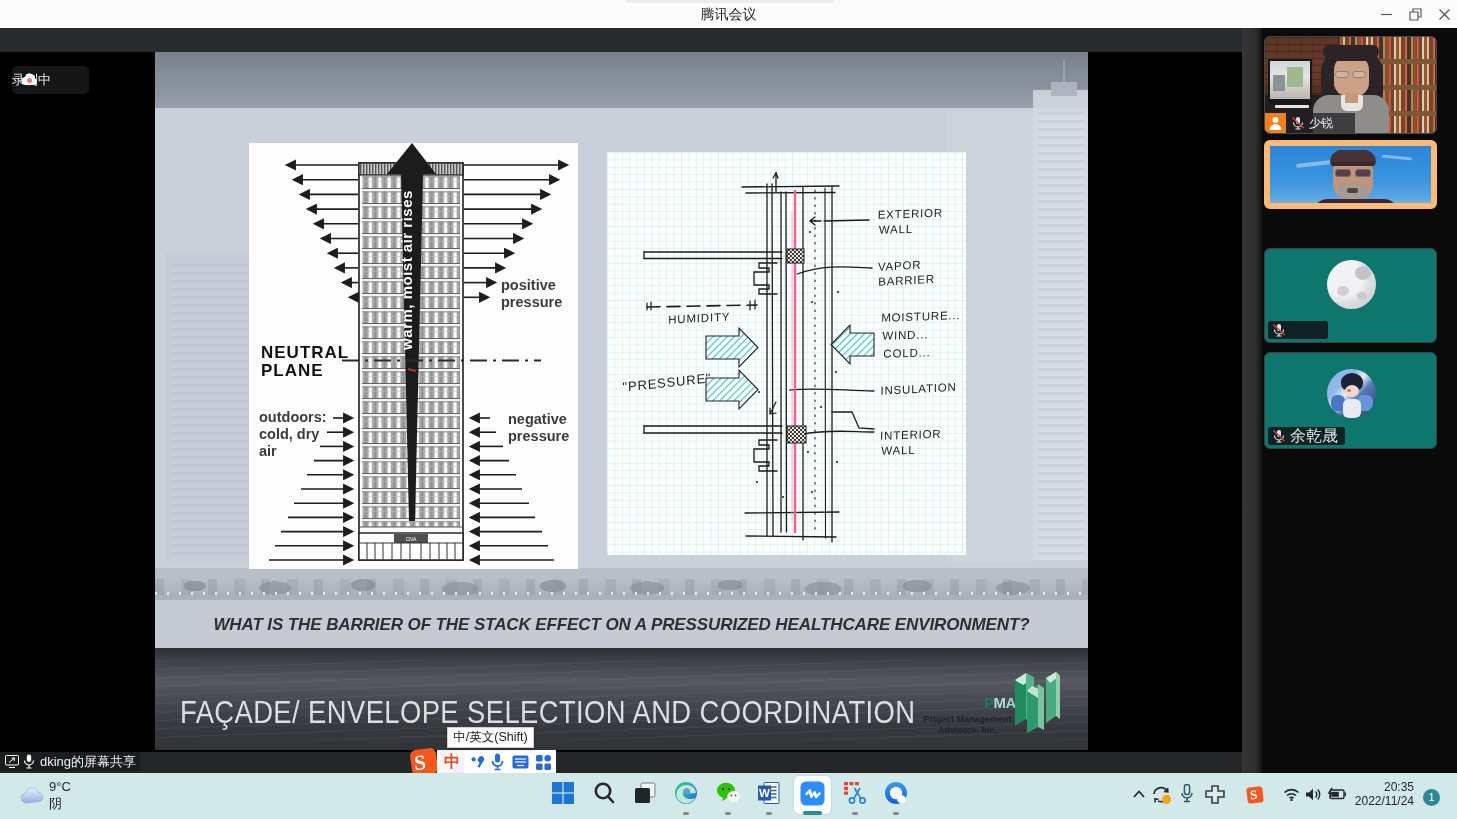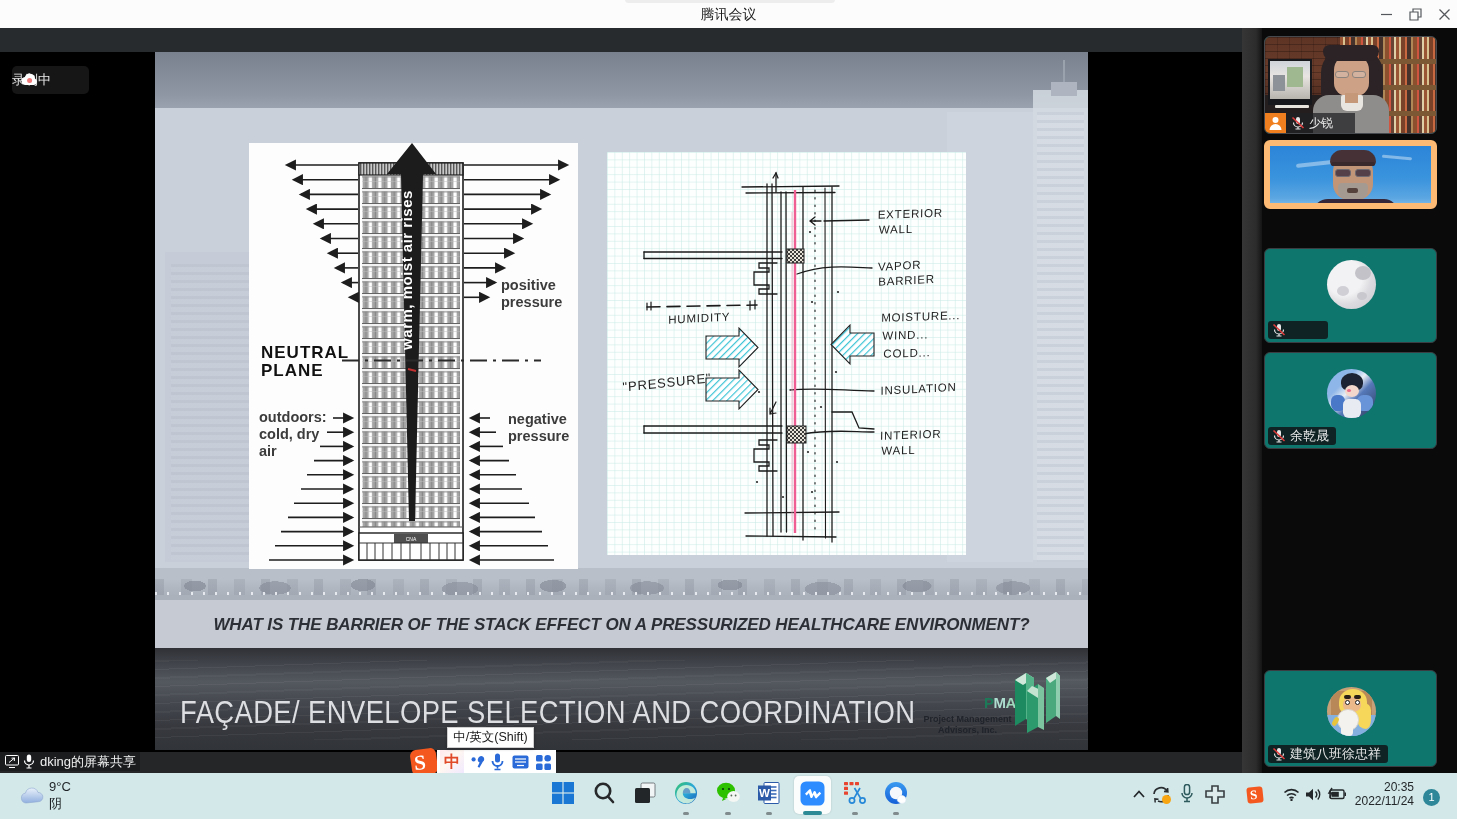--- a/index.html
+++ b/index.html
@@ -26,21 +26,21 @@
 #recbadge { left:12px; top:66px; width:77px; height:28px; background:#161616; border-radius:5px; color:#e8e8e8; font-size:13px; line-height:28px; }
 
 
 #bottombar { left:0; top:752px; width:1242px; height:21px; background:#242628; }
 #sharelabel { left:0; top:752px; width:140px; height:19px; background:#1a1c1e; color:#f0f0f0; font-size:13px; line-height:19px; }
 
 
 #sidebar { left:1242px; top:28px; width:215px; height:745px; background:#0a0a0a; }
 #gutter { left:1242px; top:28px; width:20px; height:745px; background:linear-gradient(90deg,#363636,#2c2c2c 70%,#151515); }
 .tile { position:absolute; left:1264px; width:173px; border-radius:6px; background:#0f766e; border:1px solid #3a3d41; overflow:hidden; }
-.npill { position:absolute; left:3px; bottom:3px; height:18px; background:rgba(16,17,19,0.82); color:#e8e8e8; font-size:13px; line-height:18px; border-radius:3px; padding:0 7px 0 22px; white-space:nowrap; }
+.npill { position:absolute; left:3px; bottom:3px; height:18px; background:rgba(16,17,19,0.82); color:#e8e8e8; font-size:16px; line-height:18px; border-radius:3px; padding:0 7px 0 22px; white-space:nowrap; }
 .avatar { position:absolute; left:62px; width:49px; height:49px; border-radius:50%; overflow:hidden; }
 
 
 #toast { left:1215px; top:306px; width:231px; height:33px; background:rgba(56,60,64,0.96); border-radius:6px; color:#ececec; font-size:13px; }
 
 
 #taskbar { left:0; top:773px; width:1457px; height:46px; background:#d3e8e9; }
 .ticon { position:absolute; top:781px; width:24px; height:24px; }
 .tdot { position:absolute; top:812px; width:6px; height:3px; border-radius:2px; background:#7f8b8c; }
 #traytext { top:780px; left:1330px; width:84px; text-align:right; font-size:12px; color:#23272a; line-height:14px; }
@@ -476,42 +476,20 @@
           <path d="M7 11 v2 M4.5 13 h5" stroke="#e8e8e8" stroke-width="1.1"></path>
           <line x1="1.5" y1="1.5" x2="12.5" y2="12" stroke="#e03c3c" stroke-width="1.6"></line>
         </svg>余乾晟</div>
   </div>
 
   
 
   
 
   
-  <div class="tile" style="top:670px;height:97px">
-    <div class="avatar" style="top:16px;background:linear-gradient(180deg,#c8a078 0 55%,#7aa6d8 100%)">
-      <div class="abs" style="left:4px;top:4px;width:41px;height:26px;background:#b88858;border-radius:8px 8px 0 0"></div>
-      <div class="abs" style="left:0px;top:28px;width:49px;height:21px;background:#84b0e0"></div>
-      <div class="abs" style="left:12px;top:2px;width:28px;height:26px;background:#f6d75a;border-radius:55% 55% 40% 40%"></div>
-      <div class="abs" style="left:30px;top:16px;width:14px;height:26px;background:#f6d75a;border-radius:2px 8px 40% 10px"></div>
-      <div class="abs" style="left:16px;top:10px;width:18px;height:15px;background:#ecb98a;border-radius:45%"></div>
-      <div class="abs" style="left:17px;top:8px;width:7px;height:4px;background:#2a2018;border-radius:2px"></div>
-      <div class="abs" style="left:27px;top:8px;width:7px;height:4px;background:#2a2018;border-radius:2px"></div>
-      <div class="abs" style="left:18px;top:13px;width:5px;height:5px;background:#fff;border:1px solid #222;border-radius:50%"></div>
-      <div class="abs" style="left:28px;top:13px;width:5px;height:5px;background:#fff;border:1px solid #222;border-radius:50%"></div>
-      <div class="abs" style="left:10px;top:22px;width:22px;height:22px;background:#f4f2ee;border:1px solid #d8d4cc;border-radius:48%"></div>
-      <div class="abs" style="left:14px;top:36px;width:12px;height:13px;background:#f4f2ee;border-radius:30%"></div>
-      <div class="abs" style="left:6px;top:30px;width:5px;height:9px;background:#e8c43c;border-radius:40%;transform:rotate(30deg)"></div>
-    </div>
-    <div class="npill"><svg style="position:absolute;left:4px;top:2px" width="14" height="14" viewBox="0 0 14 14">
-          <rect x="5" y="1" width="4" height="7" rx="2" fill="#e8e8e8"></rect>
-          <path d="M2.5 6.5 a4.5 4.5 0 0 0 9 0" stroke="#e8e8e8" stroke-width="1.2" fill="none"></path>
-          <path d="M7 11 v2 M4.5 13 h5" stroke="#e8e8e8" stroke-width="1.1"></path>
-          <line x1="1.5" y1="1.5" x2="12.5" y2="12" stroke="#e03c3c" stroke-width="1.6"></line>
-        </svg>建筑八班徐忠祥</div>
-  </div>
 
   
 
   
   <div class="abs" style="left:411px;top:749px;width:26px;height:26px;background:#f4581f;border-radius:6px;transform:rotate(-8deg)">
     <div style="position:absolute;left:3px;top:1px;font-size:21px;font-weight:bold;color:#fff;font-family:'Liberation Serif',serif;transform:rotate(3deg)">S</div>
   </div>
   <div class="abs" style="left:437px;top:750px;width:119px;height:24px;background:#ffffff">
     <div class="abs" style="left:3px;top:0;width:24px;height:24px;background:linear-gradient(135deg,#ffe8ee,#fff8f0 40%,#f0e8ff);color:#e04a28;font-size:16px;font-weight:bold;text-align:center;line-height:24px">中</div>
     <svg class="abs" style="left:33px;top:5px" width="15" height="15" viewBox="0 0 15 15">

